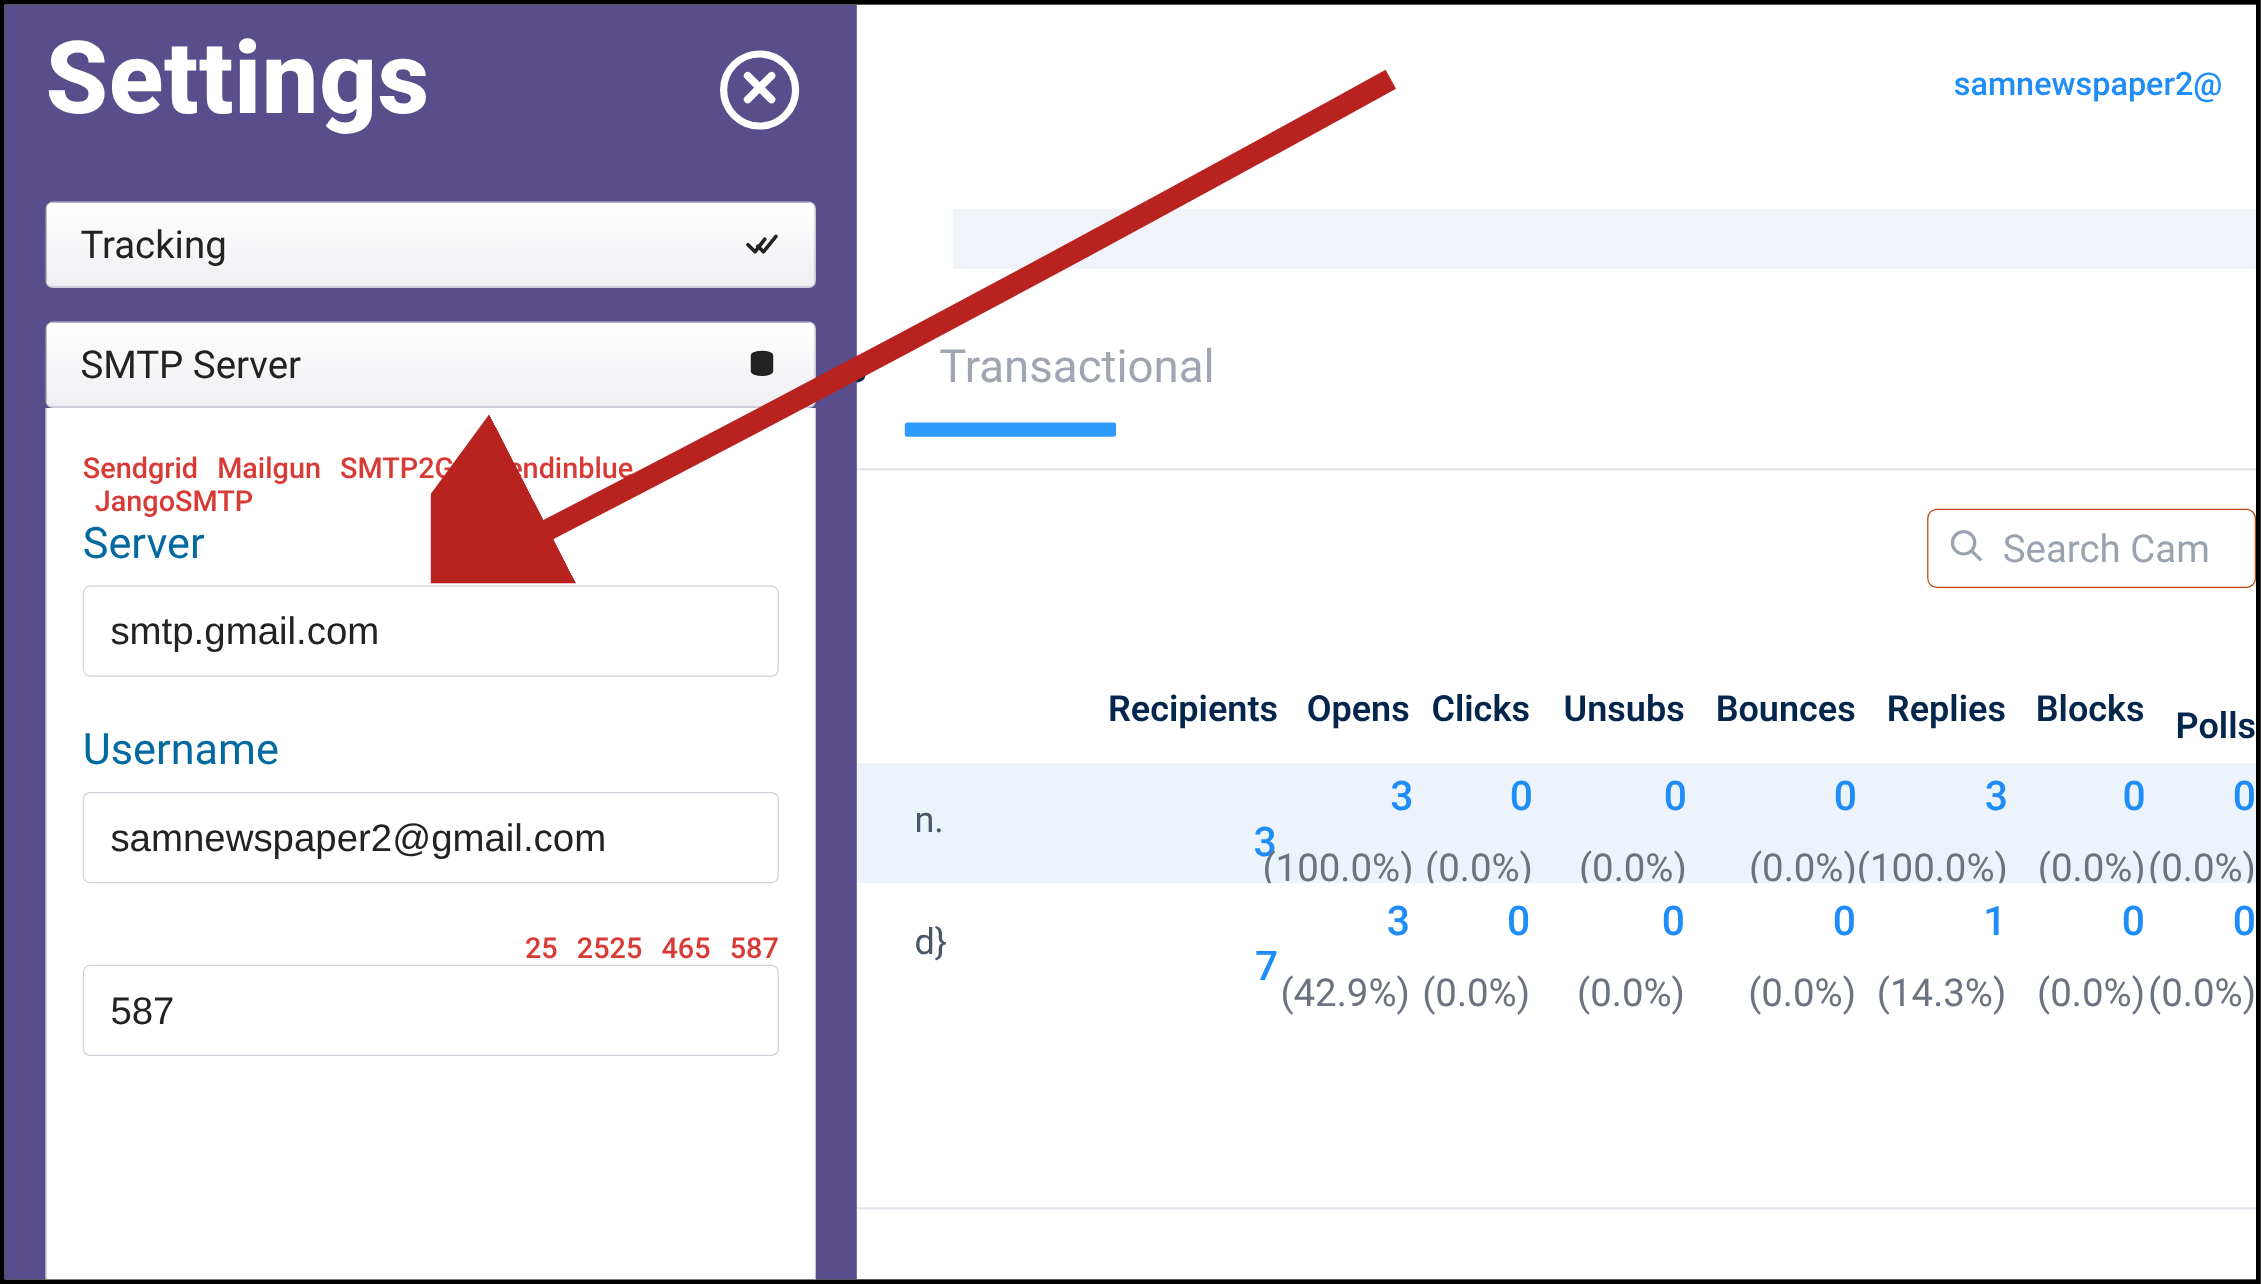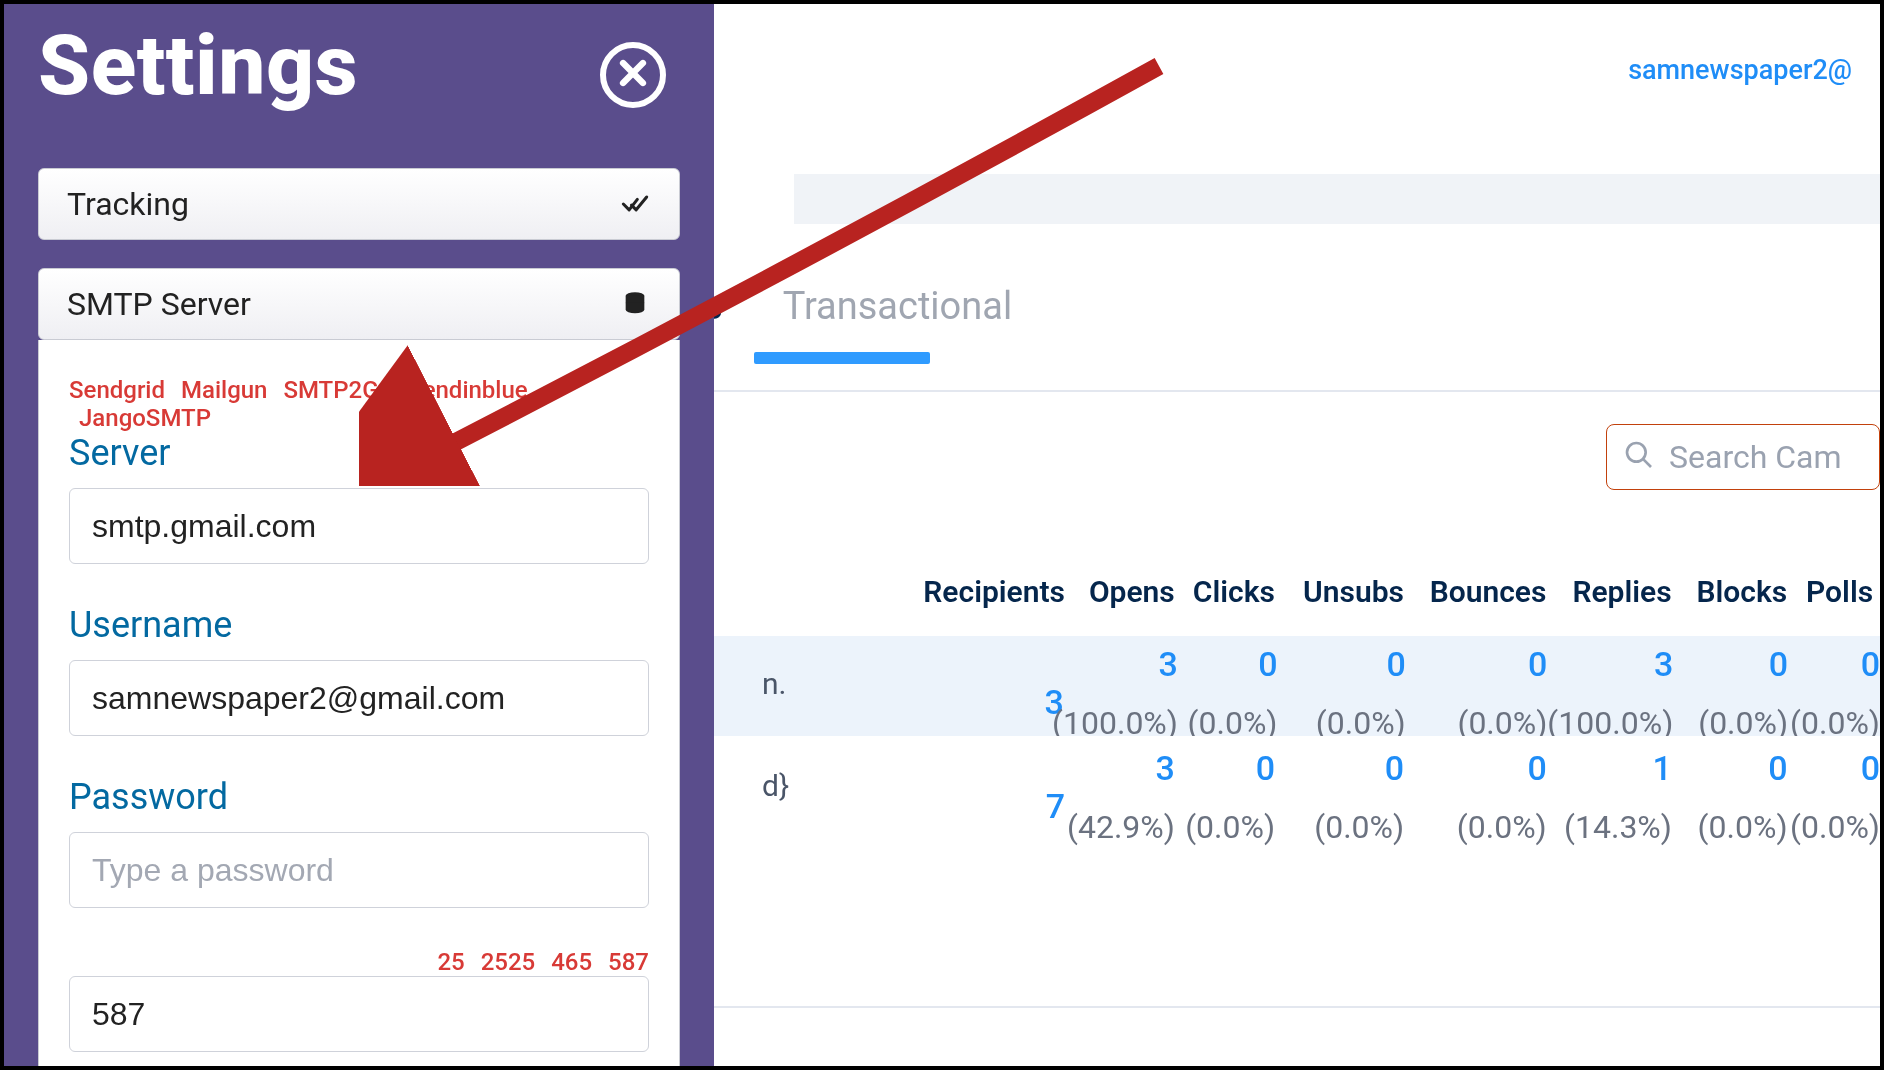--- a/index.html
+++ b/index.html
@@ -25,21 +25,21 @@
 
   .table-header { position:absolute; top:570px; left:880px; right:0; display:flex; font-size:30px; color:#05264c; font-weight:600; }
   .col { text-align:right; }
   .col.c-recip { width:188px; }
   .col.c-opens { width:114px; }
   .col.c-clicks { width:104px; }
   .col.c-unsubs { width:134px; }
   .col.c-bounces { width:148px; }
   .col.c-replies { width:130px; }
   .col.c-blocks { width:120px; }
-  .col.c-polls { width:96px; text-align:center; padding-left:12px; }
+  .col.c-polls { width:96px; text-align:right; padding-left:12px;margin-top:14px; }
 
   .row1 { position:absolute; top:632px; left:626px; right:0; height:100px; background:#ecf3fb; }
   .row2 { position:absolute; top:732px; left:626px; right:0; height:100px; background:#fff; }
   .row-label { position:absolute; left:758px; font-size:30px; color:#4a5568; }
   .row-label.l1 { top:662px; }
   .row-label.l2 { top:764px; }
 
   .row-cells { position:absolute; left:880px; right:0; display:flex; }
   .row-cells .cell { display:flex; flex-direction:column; align-items:flex-end; justify-content:center; font-size:28px; }
   .row-cells .num { color:#1f8df7; font-size:34px; font-weight:500; }
@@ -230,24 +230,20 @@
         </span>
         <label class="field-label">Server</label>
         <input class="input" value="smtp.gmail.com" style="">
       </div>
 
       <div class="field-block">
         <label class="field-label">Username</label>
         <input class="input" value="samnewspaper2@gmail.com" style="">
       </div>
 
-      <div class="field-block">
-        <label class="field-label">Password</label>
-        <input class="input" type="password" placeholder="Type a password" style="">
-      </div>
 
       <div class="field-block">
         <span class="hints">
           <span>25</span>
           <span>2525</span>
           <span>465</span>
           <span>587</span>
         </span>
         <input class="input" value="587" style="">
       </div>

